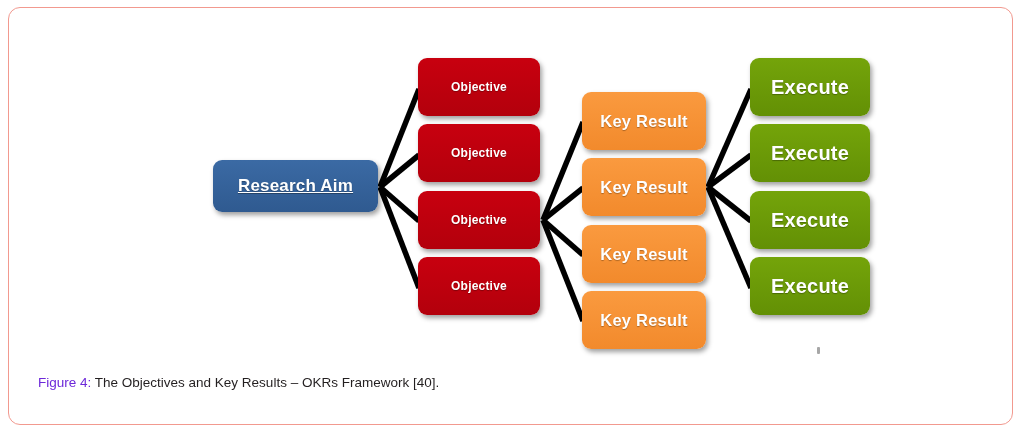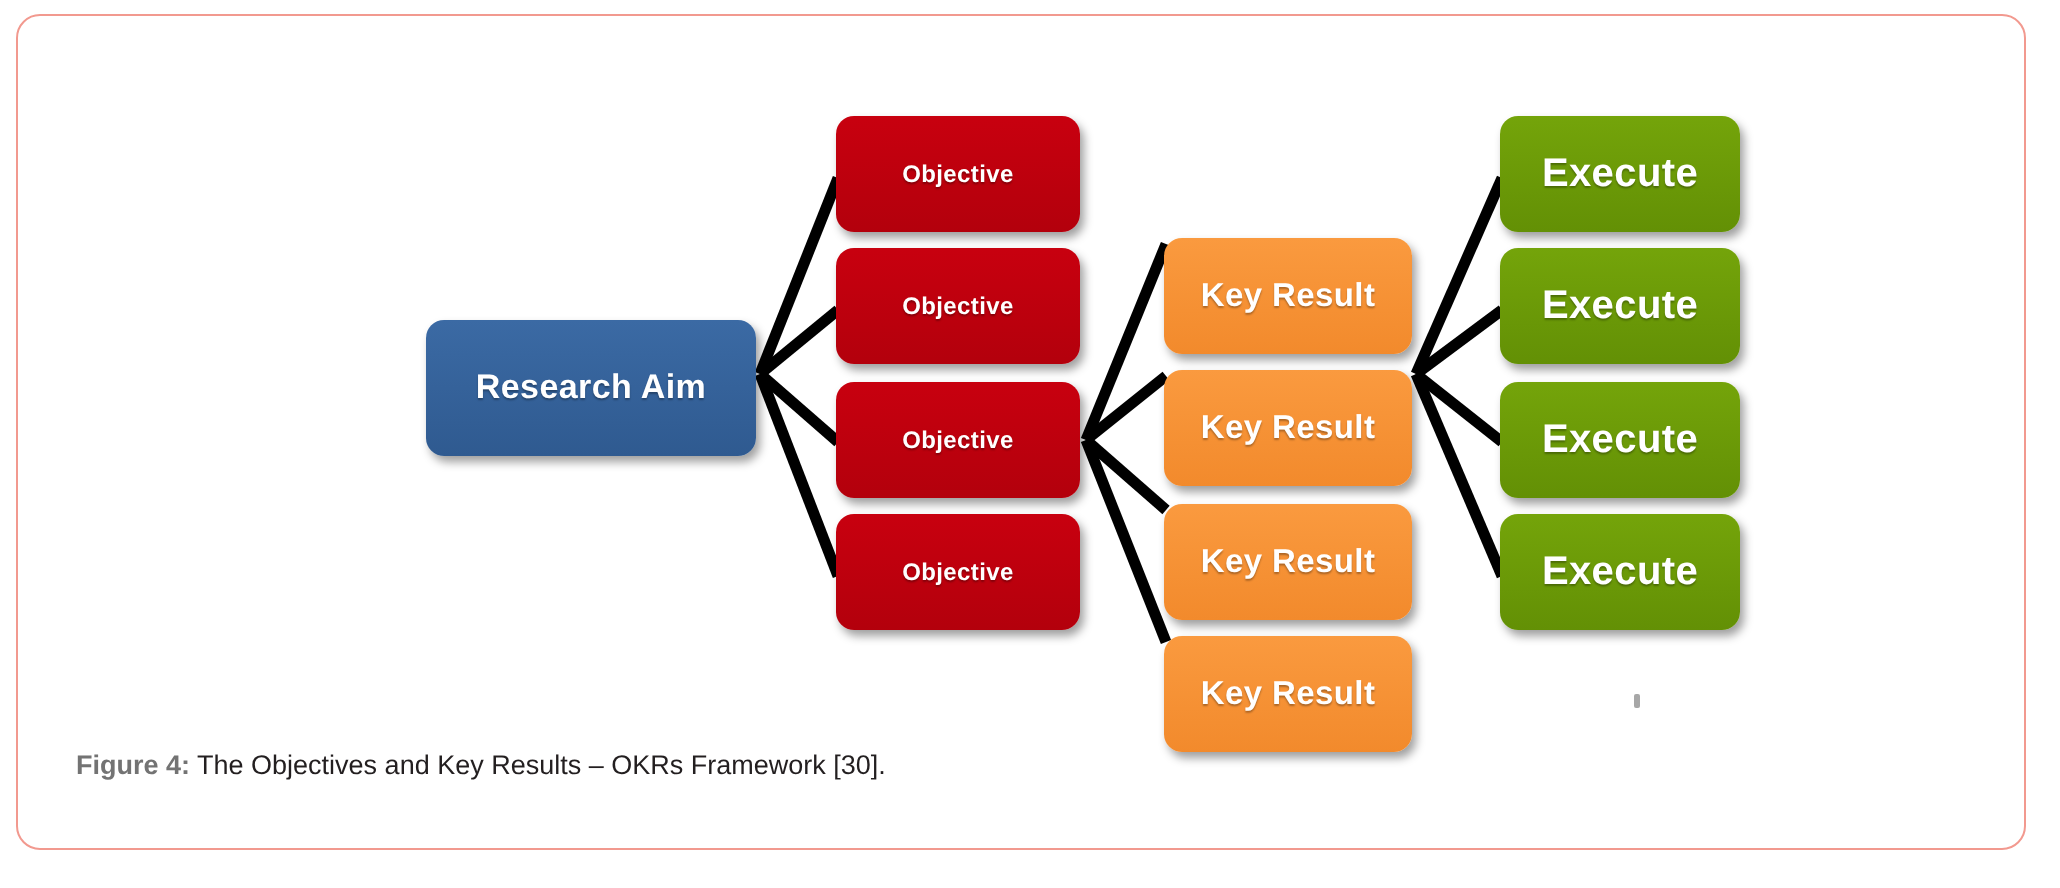--- a/index.html
+++ b/index.html
@@ -64,39 +64,38 @@
   }
   .node-objective {
     background: #c00010;
     background: linear-gradient(180deg, #c8000f 0%, #b3000c 100%);
     font-size: 12px;
   }
   .node-keyresult {
     background: #f79339;
     background: linear-gradient(180deg, #fa9a3f 0%, #f28a2c 100%);
     font-size: 16.5px;
-    margin-top: 27px;
   }
   .node-execute {
     background: #6d9c06;
     background: linear-gradient(180deg, #74a40a 0%, #639005 100%);
     font-size: 20px;
   }
   #caption {
     position: absolute;
     left: 38px;
     top: 374px;
     font-size: 13.5px;
     color: #231f20;
     line-height: 1.35;
     white-space: nowrap;
   }
   #caption .cap-label {
-    font-weight: bold;
-    color: #737373;
+    font-weight: normal;
+    color: #6d28d9;
   }
   #stray-mark {
     position: absolute;
     left: 817px;
     top: 347px;
     width: 3px;
     height: 7px;
     background: #8a8a8a;
     opacity: 0.75;
     border-radius: 1px;
@@ -118,21 +117,21 @@
         <line x1="543" y1="220" x2="583" y2="122" stroke="#000000" stroke-width="5.5" stroke-linecap="butt"></line>
         <line x1="543" y1="220" x2="583" y2="188" stroke="#000000" stroke-width="5.5" stroke-linecap="butt"></line>
         <line x1="543" y1="220" x2="583" y2="255" stroke="#000000" stroke-width="5.5" stroke-linecap="butt"></line>
         <line x1="543" y1="220" x2="583" y2="321" stroke="#000000" stroke-width="5.5" stroke-linecap="butt"></line>
         <line x1="708" y1="187" x2="751" y2="89" stroke="#000000" stroke-width="5.5" stroke-linecap="butt"></line>
         <line x1="708" y1="187" x2="751" y2="155" stroke="#000000" stroke-width="5.5" stroke-linecap="butt"></line>
         <line x1="708" y1="187" x2="751" y2="221" stroke="#000000" stroke-width="5.5" stroke-linecap="butt"></line>
         <line x1="708" y1="187" x2="751" y2="288" stroke="#000000" stroke-width="5.5" stroke-linecap="butt"></line>
       </svg>
     <div id="node-layer">
-        <div class="node node-aim" style="left: 213px; top: 160px; width: 165px; height: 68px;">
+        <div class="node node-aim" style="left: 213px; top: 160px; width: 165px; height: 52px; text-decoration: underline;">
           <span>Research Aim</span>
         </div>
         <div class="node node-objective" style="left: 418px; top: 58px; width: 122px; height: 58px;">
           <span>Objective</span>
         </div>
         <div class="node node-objective" style="left: 418px; top: 124px; width: 122px; height: 58px;">
           <span>Objective</span>
         </div>
         <div class="node node-objective" style="left: 418px; top: 191px; width: 122px; height: 58px;">
           <span>Objective</span>
@@ -163,16 +162,16 @@
         </div>
         <div class="node node-execute" style="left: 750px; top: 257px; width: 120px; height: 58px;">
           <span>Execute</span>
         </div>
       </div>
   </div>
 
   <div id="stray-mark"></div>
 
   <div id="caption">
-    <span class="cap-label">Figure 4:</span><span> The Objectives and Key Results – OKRs Framework [30].</span>
+    <span class="cap-label">Figure 4:</span><span> The Objectives and Key Results – OKRs Framework [40].</span>
   </div>
 
 </div>
 
 </body></html>

